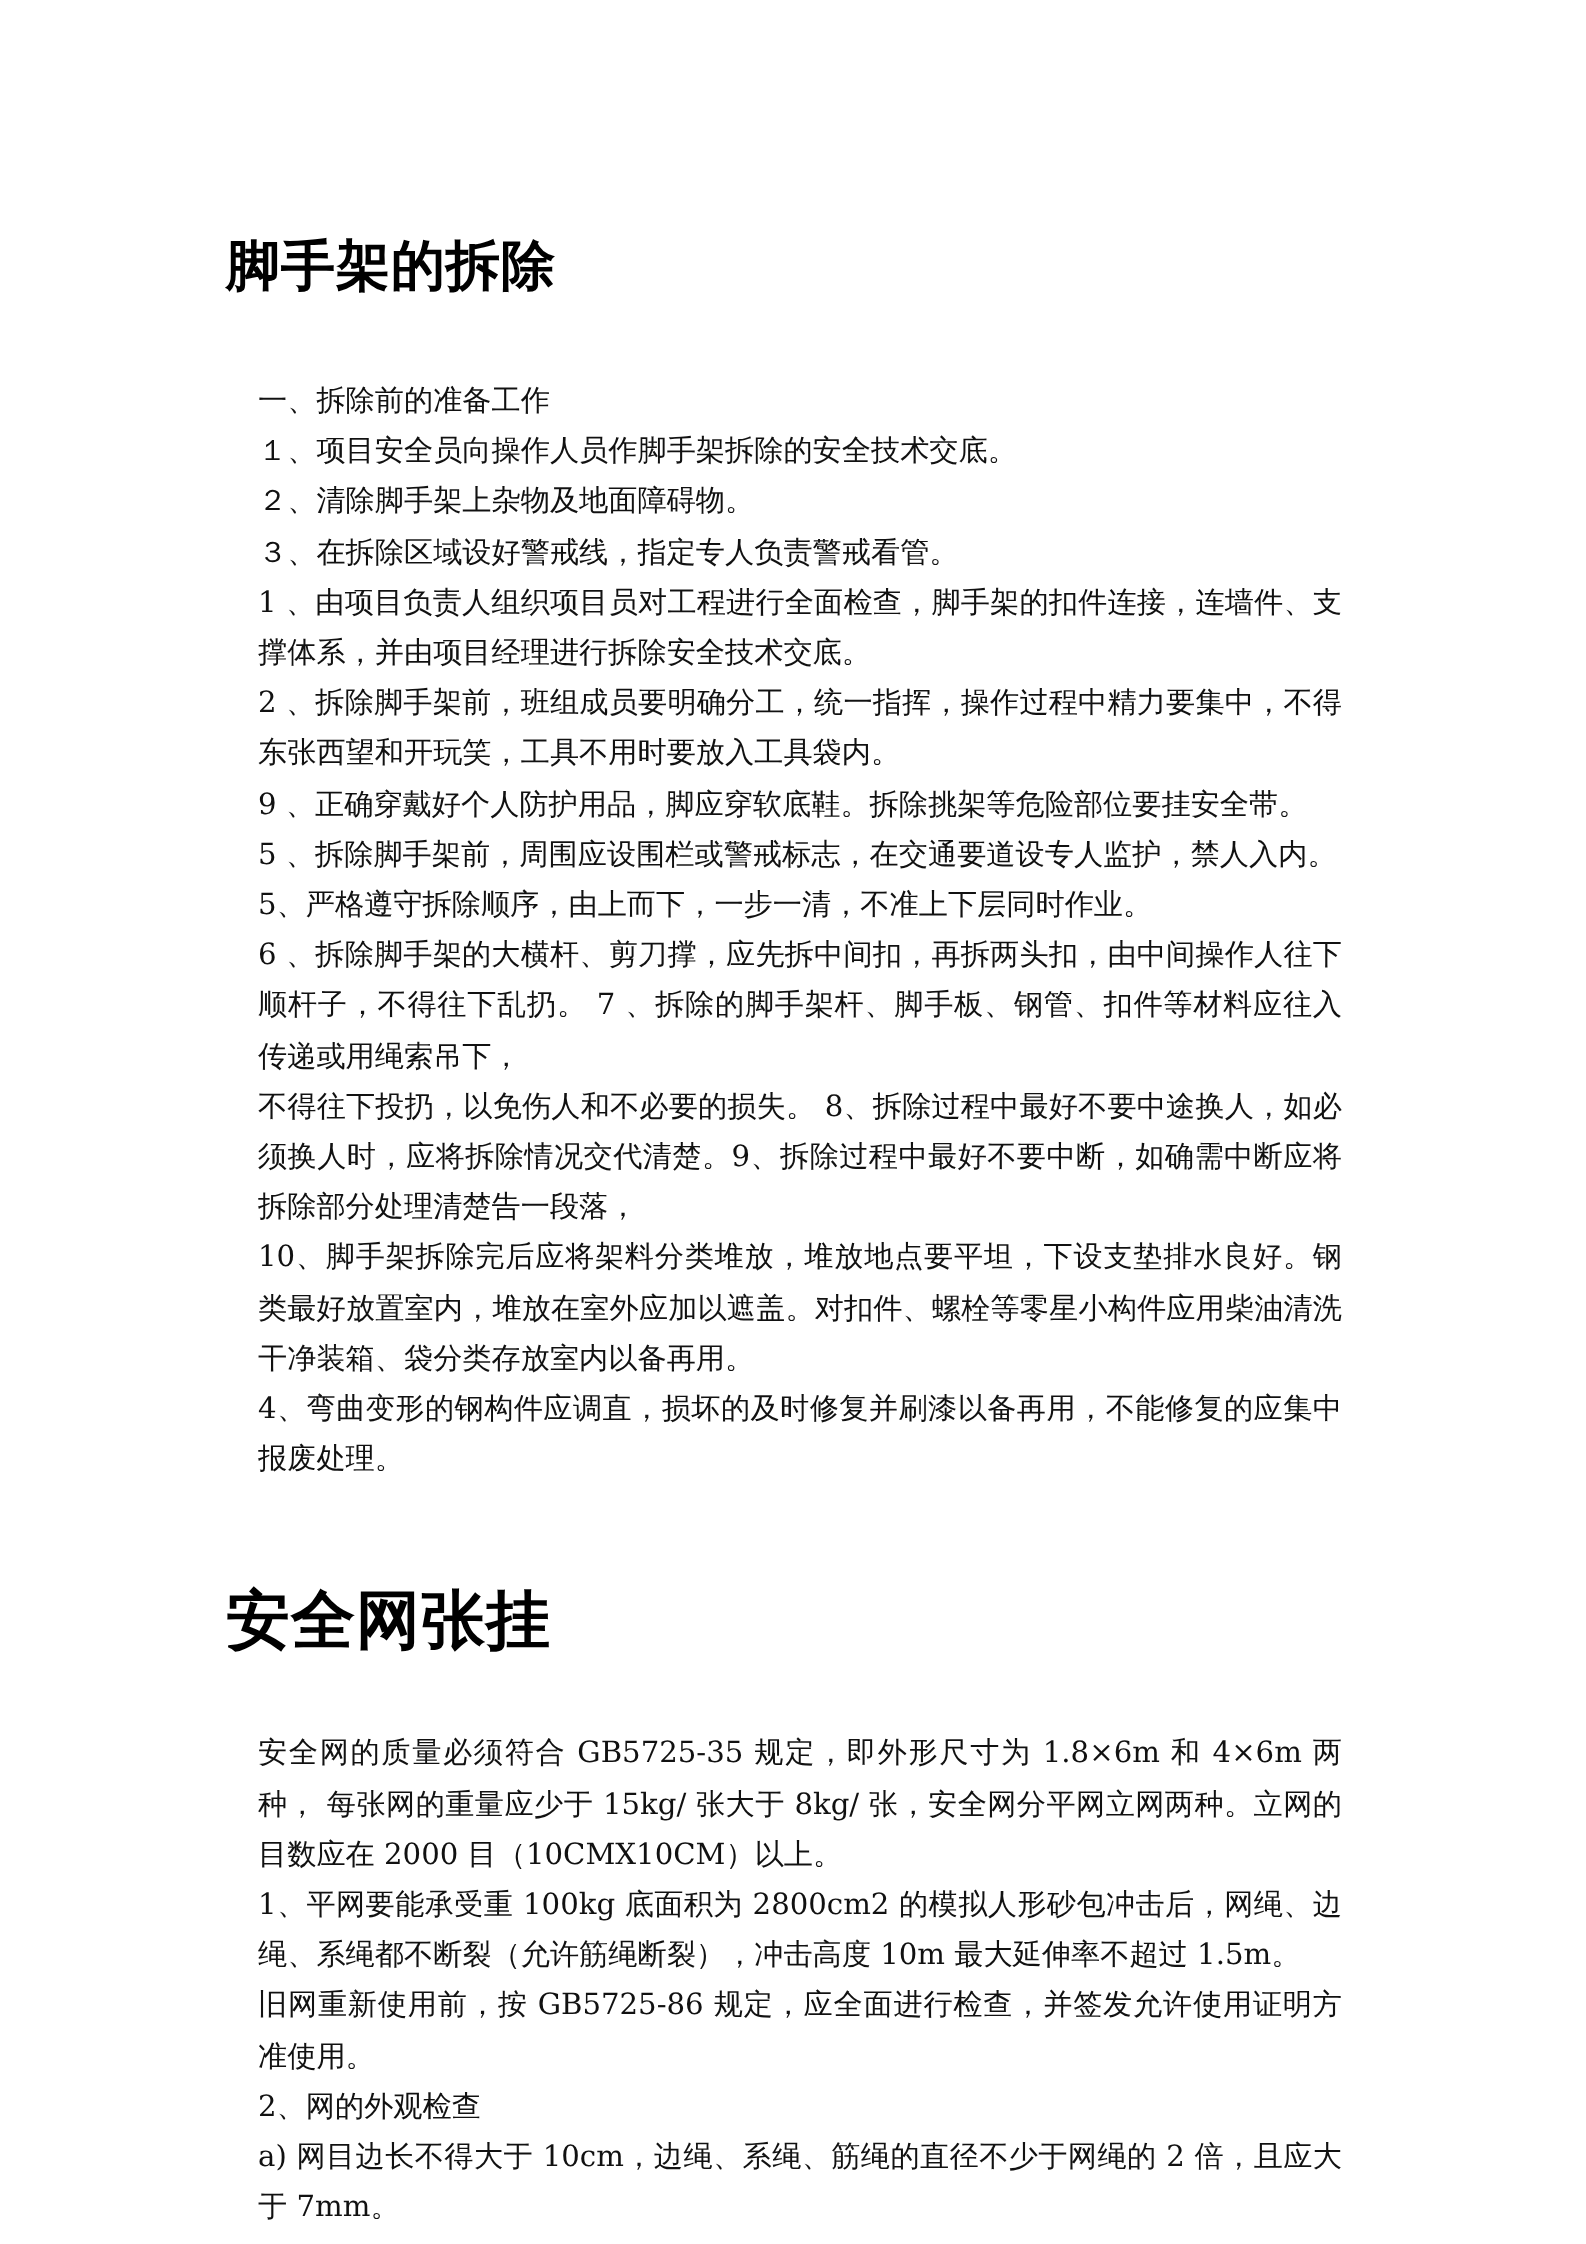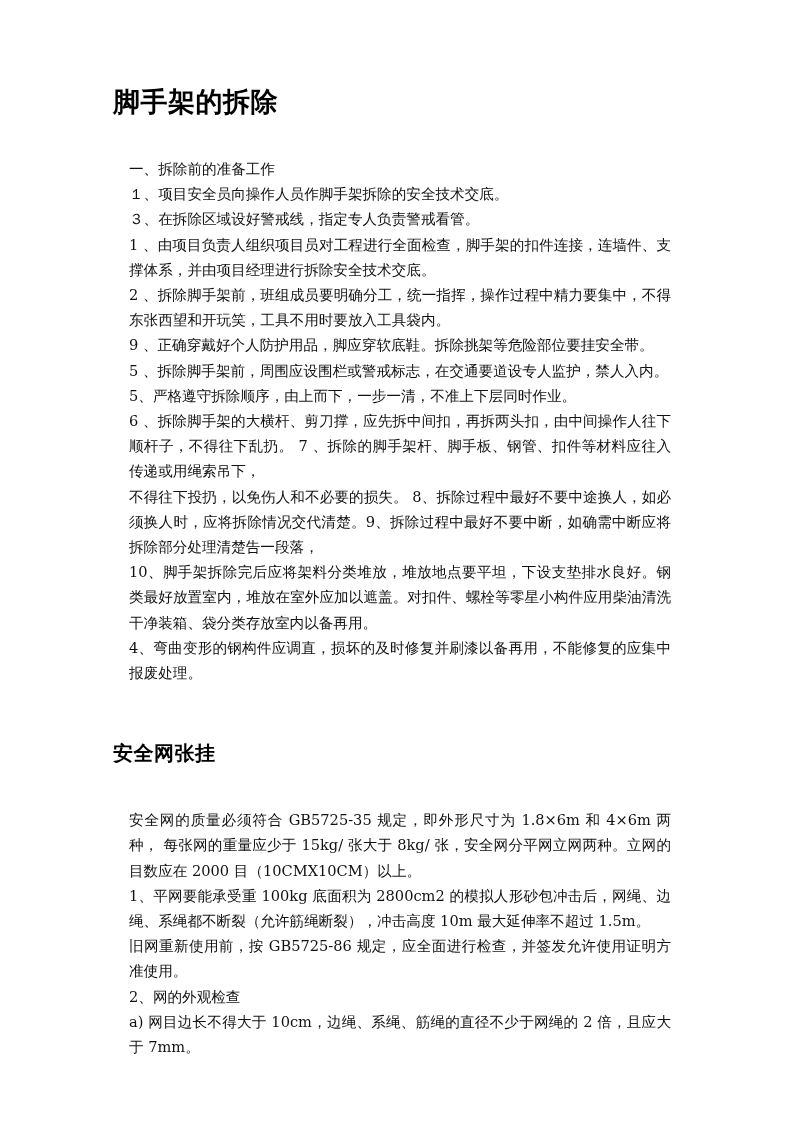--- a/index.html
+++ b/index.html
@@ -35,27 +35,27 @@
     font-family: "DejaVu Sans", "Liberation Sans", sans-serif;
     font-weight: bold;
     font-size: 27px;
     line-height: 34px;
     letter-spacing: 0.5px;
     color: #000000;
     margin: 0;
     padding: 0;
   }
   .heading-one-wrap {
-    padding-top: 85px;
+    padding-top: 117px;
   }
   .heading-two-wrap {
     padding-top: 34px;
   }
   h1.doc-heading.second {
-    font-size: 20px;
+    font-size: 32px;
     line-height: 37px;
     font-family: Liberation Serif, serif;
   }
 
   
   .body-block {
     margin: 16px;
     padding: 0;
   }
   .body-block.first { padding-top: 21px; }
@@ -81,20 +81,21 @@
 <div class="page">
   <div class="content">
 
     <div class="heading-one-wrap">
       <h1 class="doc-heading">脚手架的拆除</h1>
     </div>
 
     <div class="body-block first">
       <p class="line">一、拆除前的准备工作</p>
       <p class="line">１、项目安全员向操作人员作脚手架拆除的安全技术交底。</p>
+      <p class="line">２、清除脚手架上杂物及地面障碍物。</p>
       <p class="line">３、在拆除区域设好警戒线，指定专人负责警戒看管。</p>
       <p class="line j">1 、由项目负责人组织项目员对工程进行全面检查，脚手架的扣件连接，连墙件、支撑体系，并由项目经理进行拆除安全技术交底。</p>
       <p class="line j">2 、拆除脚手架前，班组成员要明确分工，统一指挥，操作过程中精力要集中，不得东张西望和开玩笑，工具不用时要放入工具袋内。</p>
       <p class="line">9 、正确穿戴好个人防护用品，脚应穿软底鞋。拆除挑架等危险部位要挂安全带。</p>
       <p class="line">5 、拆除脚手架前，周围应设围栏或警戒标志，在交通要道设专人监护，禁人入内。</p>
       <p class="line">5、严格遵守拆除顺序，由上而下，一步一清，不准上下层同时作业。</p>
       <p class="line j">6 、拆除脚手架的大横杆、剪刀撑，应先拆中间扣，再拆两头扣，由中间操作人往下顺杆子，不得往下乱扔。  7 、拆除的脚手架杆、脚手板、钢管、扣件等材料应往入传递或用绳索吊下，</p>
       <p class="line j">不得往下投扔，以免伤人和不必要的损失。  8、拆除过程中最好不要中途换人，如必须换人时，应将拆除情况交代清楚。9、拆除过程中最好不要中断，如确需中断应将拆除部分处理清楚告一段落，</p>
       <p class="line j">10、脚手架拆除完后应将架料分类堆放，堆放地点要平坦，下设支垫排水良好。钢类最好放置室内，堆放在室外应加以遮盖。对扣件、螺栓等零星小构件应用柴油清洗干净装箱、袋分类存放室内以备再用。</p>
       <p class="line j">4、弯曲变形的钢构件应调直，损坏的及时修复并刷漆以备再用，不能修复的应集中报废处理。</p>

